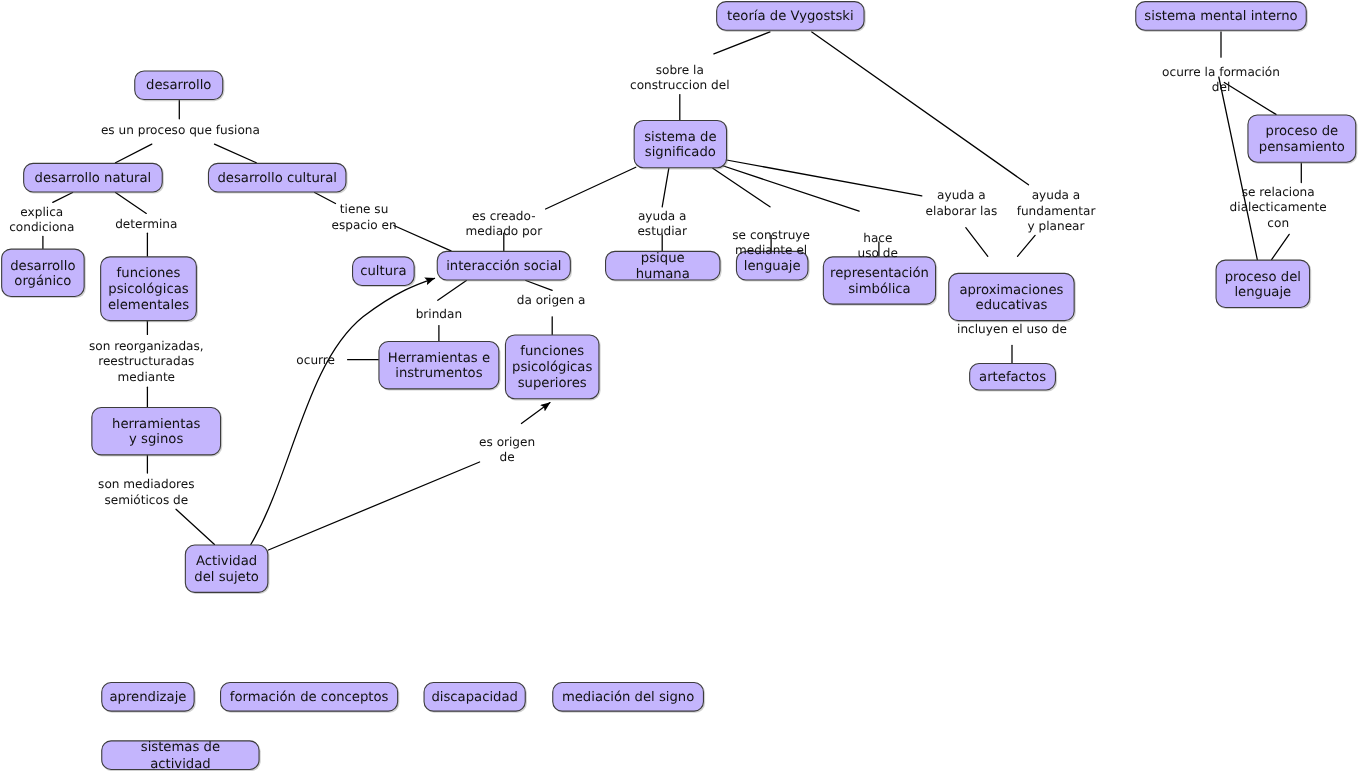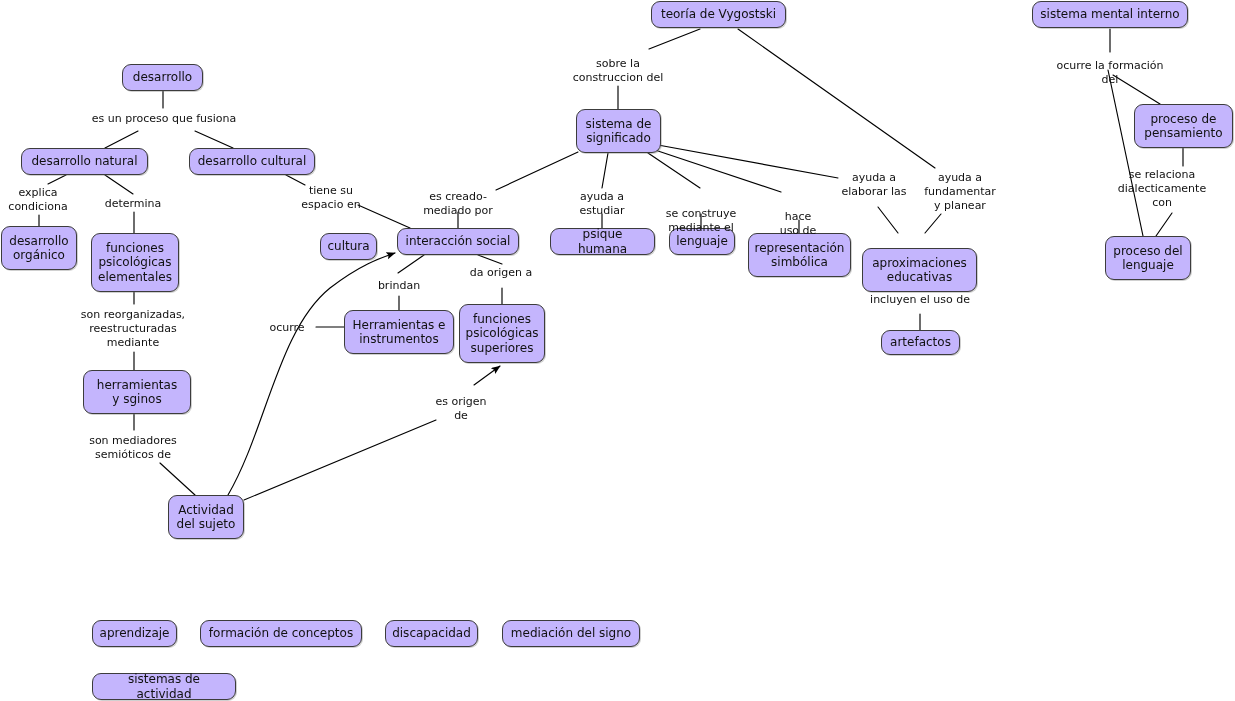--- a/index.html
+++ b/index.html
@@ -179,21 +179,21 @@
       <div class="node" style="left: 862px; top: 248px; width: 115px; height: 44px;">aproximaciones
 educativas</div>
       <div class="node" style="left: 1105px; top: 236px; width: 86px; height: 44px;">proceso del
 lenguaje</div>
       <div class="node" style="left: 344px; top: 310px; width: 110px; height: 44px;">Herramientas e
 instrumentos</div>
       <div class="node" style="left: 459px; top: 304px; width: 86px; height: 59px;">funciones
 psicológicas
 superiores</div>
       <div class="node" style="left: 881px; top: 330px; width: 79px; height: 25px;">artefactos</div>
-      <div class="node" style="left: 83px; top: 370px; width: 108px; height: 44px;">herramientas
+      <div class="node" style="left: 83px; top: 370px; width: 118px; height: 44px;">herramientas
 y sginos</div>
       <div class="node" style="left: 168px; top: 495px; width: 76px; height: 44px;">Actividad
 del sujeto</div>
       <div class="node" style="left: 92px; top: 620px; width: 85px; height: 27px;">aprendizaje</div>
       <div class="node" style="left: 200px; top: 620px; width: 162px; height: 27px;">formación de conceptos</div>
       <div class="node" style="left: 385px; top: 620px; width: 93px; height: 27px;">discapacidad</div>
       <div class="node" style="left: 502px; top: 620px; width: 138px; height: 27px;">mediación del signo</div>
       <div class="node" style="left: 92px; top: 673px; width: 144px; height: 27px;">sistemas de actividad</div>
     </div>
   <div id="labels-layer">

